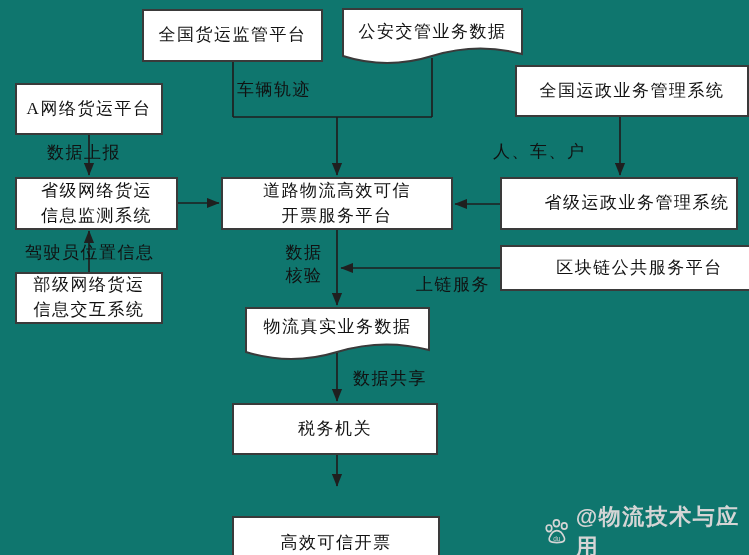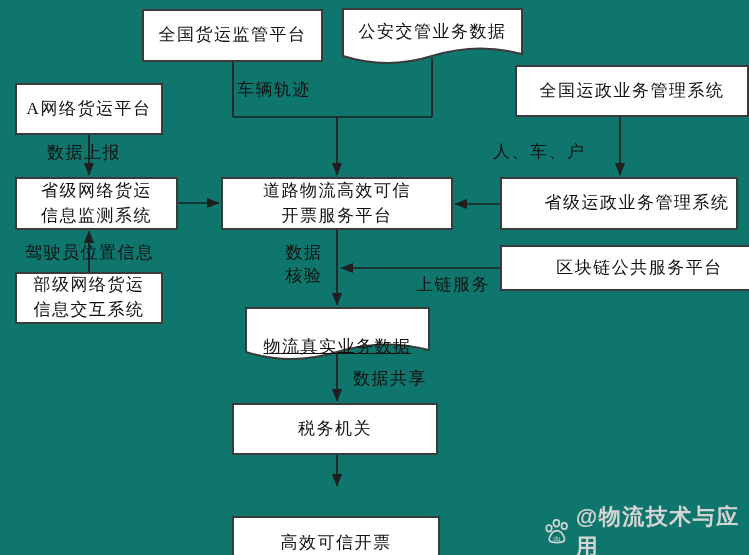--- a/index.html
+++ b/index.html
@@ -151,21 +151,21 @@
   </div>
 
   <div class="box" style="left:232px; top:488px; width:208px; height:55px;margin-top:28px;">
     <span>高效可信开票</span>
   </div>
 
   <div class="doc-label" style="left:342px; top:12px; width:181px; height:38px;">
     <span>公安交管业务数据</span>
   </div>
 
-  <div class="doc-label" style="left:245px; top:328px; width:185px; height:36px;text-decoration:underline;">
+  <div class="doc-label" style="left:245px; top:308px; width:185px; height:36px;">
     <span>物流真实业务数据</span>
   </div>
 
   <div class="lbl" style="left:237px; top:78px;">车辆轨迹</div>
 
   <div class="lbl" style="left:47px; top:141px;">数据上报</div>
 
   <div class="lbl" style="left:493px; top:140px;">人、车、户</div>
 
   <div class="lbl" style="left:25px; top:241px;">驾驶员位置信息</div>

